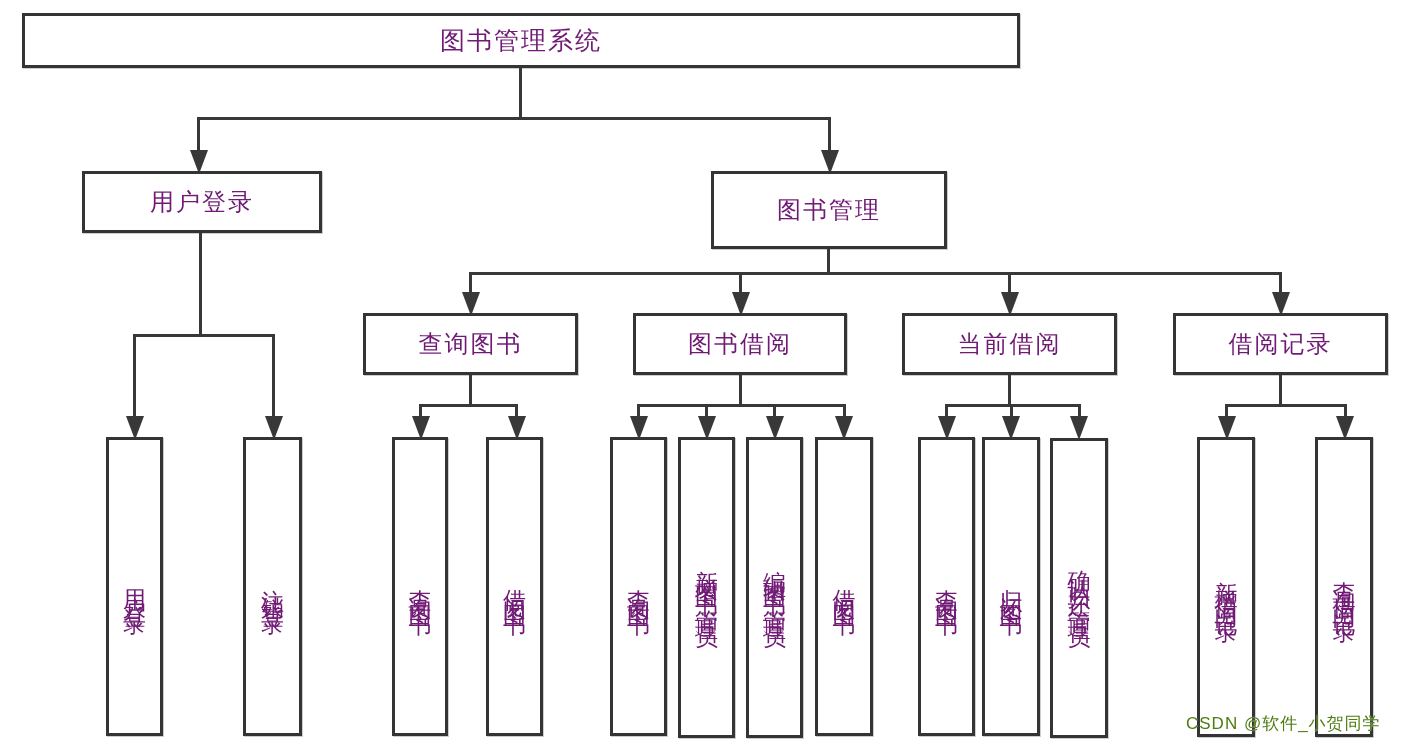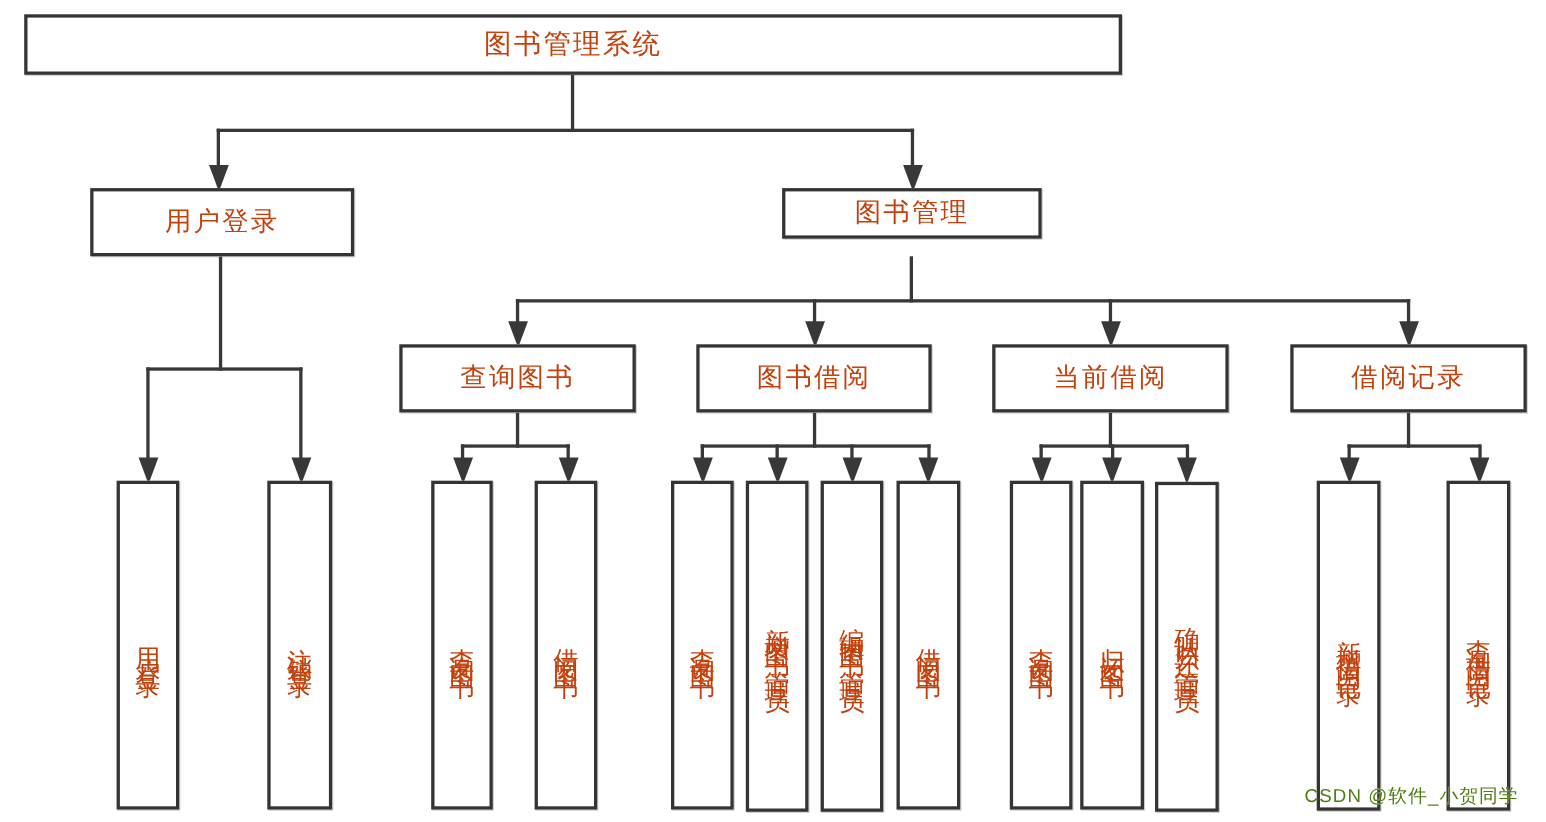--- a/index.html
+++ b/index.html
@@ -15,21 +15,21 @@
     position: absolute;
     background: #ffffff;
     border: 3px solid #343434;
     box-sizing: border-box;
     display: flex;
     align-items: center;
     justify-content: center;
     box-shadow: 1px 1px 0 rgba(60,60,60,0.25);
   }
   .box .lbl {
-    color: #c2410c;
+    color: #701a75;
     font-size: 24px;
     letter-spacing: 2px;
     white-space: nowrap;
     line-height: 1;
   }
   .box.title .lbl { font-size: 25px; }
   .box.vert .lbl {
     writing-mode: vertical-rl;
     text-orientation: mixed;
     font-size: 23px;
@@ -116,21 +116,21 @@
     <div class="line" style="left: 1225px; top: 404px; width: 3px; height: 16px;"></div>
     <div class="arrowhead" style="left: 1217.5px; top: 416px;"></div>
     <div class="line" style="left: 1343.5px; top: 404px; width: 3px; height: 16px;"></div>
     <div class="arrowhead" style="left: 1336px; top: 416px;"></div>
     <div class="box title" style="left: 22px; top: 13px; width: 998px; height: 55px;">
       <span class="lbl">图书管理系统</span>
     </div>
     <div class="box" style="left: 82px; top: 171px; width: 240px; height: 62px;">
       <span class="lbl">用户登录</span>
     </div>
-    <div class="box" style="left: 711px; top: 171px; width: 236px; height: 46px;">
+    <div class="box" style="left: 711px; top: 171px; width: 236px; height: 78px;">
       <span class="lbl">图书管理</span>
     </div>
     <div class="box vert" style="left: 106px; top: 437px; width: 57px; height: 299px;">
       <span class="lbl">用户登录</span>
     </div>
     <div class="box vert" style="left: 243px; top: 437px; width: 59px; height: 299px;">
       <span class="lbl">注销登录</span>
     </div>
     <div class="box" style="left: 363px; top: 313px; width: 215px; height: 62px;">
       <span class="lbl">查询图书</span>

